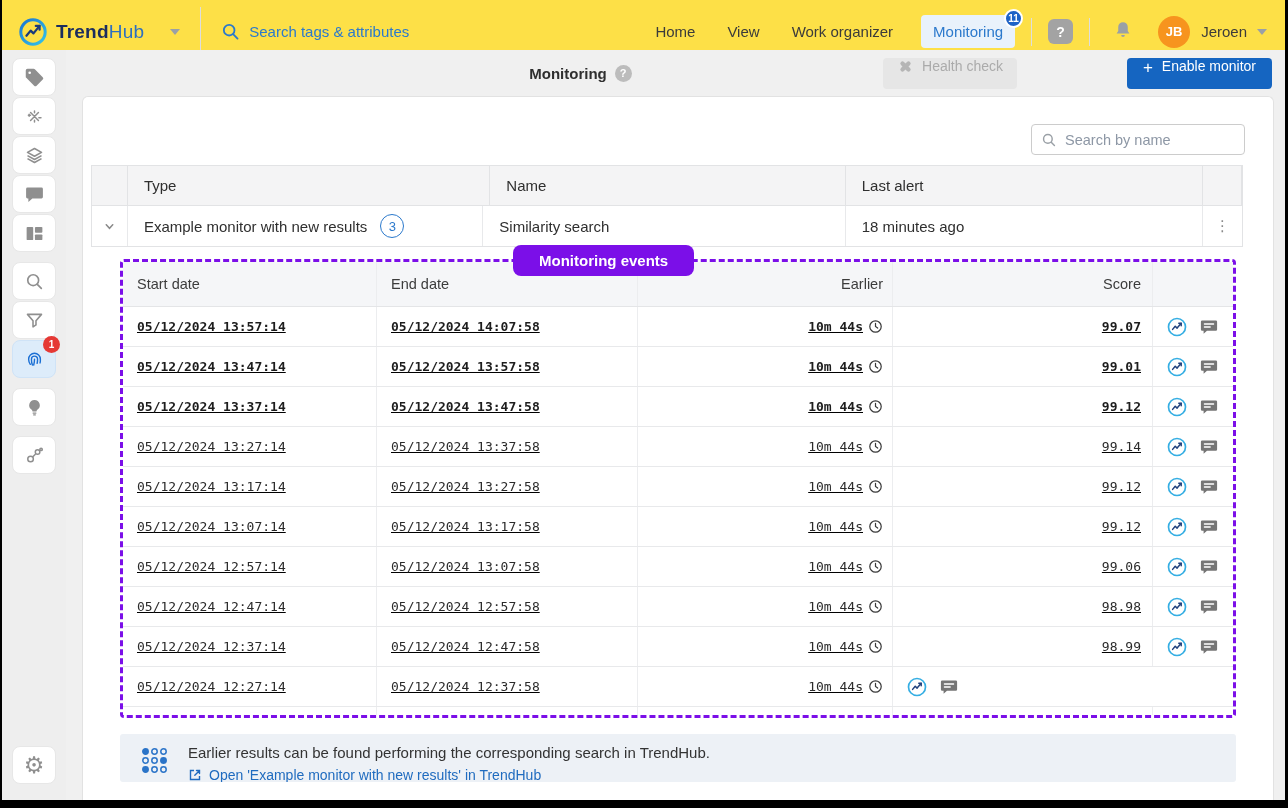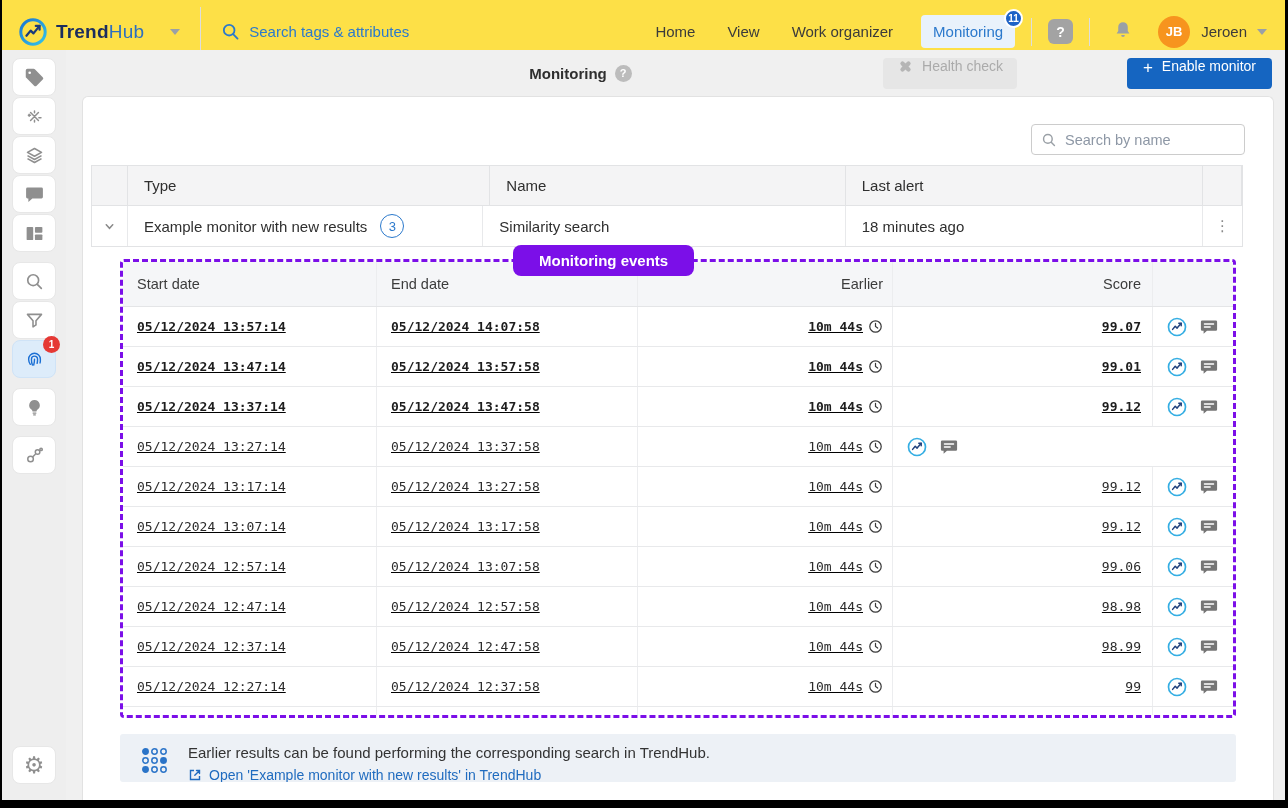--- a/index.html
+++ b/index.html
@@ -378,20 +378,21 @@
           <div class="erow">
             <div class="ec ec-start">05/12/2024 13:27:14</div>
             <div class="ec ec-end">05/12/2024 13:37:58</div>
             <div class="ec ec-dur">
               <span>10m 44s</span>
               <svg class="clock" viewBox="0 0 16 16" fill="none" stroke="#3a3a3a" stroke-width="1.3">
                 <circle cx="8" cy="8" r="6.1"></circle>
                 <path d="M8 4.6V8l2.3 1.7" stroke-linecap="round"></path>
               </svg>
             </div>
+            <div class="ec ec-score">99.14</div>
             <div class="ec ec-act">
               <svg class="act-icon" viewBox="0 0 20 20">
                 <circle cx="10" cy="10" r="8.5" fill="#fff" stroke="#35aee3" stroke-width="1.7"></circle>
                 <polyline points="5.6,12.4 8.2,9.2 10.1,11.1 14.2,6.3" fill="none" stroke="#23427e" stroke-width="1.5" stroke-linecap="round" stroke-linejoin="round"></polyline>
                 <polyline points="11.8,6.3 14.2,6.3 14.2,8.7" fill="none" stroke="#23427e" stroke-width="1.5" stroke-linecap="round" stroke-linejoin="round"></polyline>
               </svg>
               <svg class="act-icon" viewBox="0 0 20 20">
                 <path d="M3.2 3.5h13.6a1.3 1.3 0 0 1 1.3 1.3v7.6a1.3 1.3 0 0 1-1.3 1.3H8l-3.4 3v-3H3.2a1.3 1.3 0 0 1-1.3-1.3V4.8a1.3 1.3 0 0 1 1.3-1.3z" fill="#757575"></path>
                 <path d="M5.4 7h9.2M5.4 10h5.8" stroke="#fff" stroke-width="1.3" stroke-linecap="round"></path>
               </svg>
@@ -521,21 +522,20 @@
           <div class="erow">
             <div class="ec ec-start">05/12/2024 12:27:14</div>
             <div class="ec ec-end">05/12/2024 12:37:58</div>
             <div class="ec ec-dur">
               <span>10m 44s</span>
               <svg class="clock" viewBox="0 0 16 16" fill="none" stroke="#3a3a3a" stroke-width="1.3">
                 <circle cx="8" cy="8" r="6.1"></circle>
                 <path d="M8 4.6V8l2.3 1.7" stroke-linecap="round"></path>
               </svg>
             </div>
-            <div class="ec ec-score">99</div>
             <div class="ec ec-act">
               <svg class="act-icon" viewBox="0 0 20 20">
                 <circle cx="10" cy="10" r="8.5" fill="#fff" stroke="#35aee3" stroke-width="1.7"></circle>
                 <polyline points="5.6,12.4 8.2,9.2 10.1,11.1 14.2,6.3" fill="none" stroke="#23427e" stroke-width="1.5" stroke-linecap="round" stroke-linejoin="round"></polyline>
                 <polyline points="11.8,6.3 14.2,6.3 14.2,8.7" fill="none" stroke="#23427e" stroke-width="1.5" stroke-linecap="round" stroke-linejoin="round"></polyline>
               </svg>
               <svg class="act-icon" viewBox="0 0 20 20">
                 <path d="M3.2 3.5h13.6a1.3 1.3 0 0 1 1.3 1.3v7.6a1.3 1.3 0 0 1-1.3 1.3H8l-3.4 3v-3H3.2a1.3 1.3 0 0 1-1.3-1.3V4.8a1.3 1.3 0 0 1 1.3-1.3z" fill="#757575"></path>
                 <path d="M5.4 7h9.2M5.4 10h5.8" stroke="#fff" stroke-width="1.3" stroke-linecap="round"></path>
               </svg>

